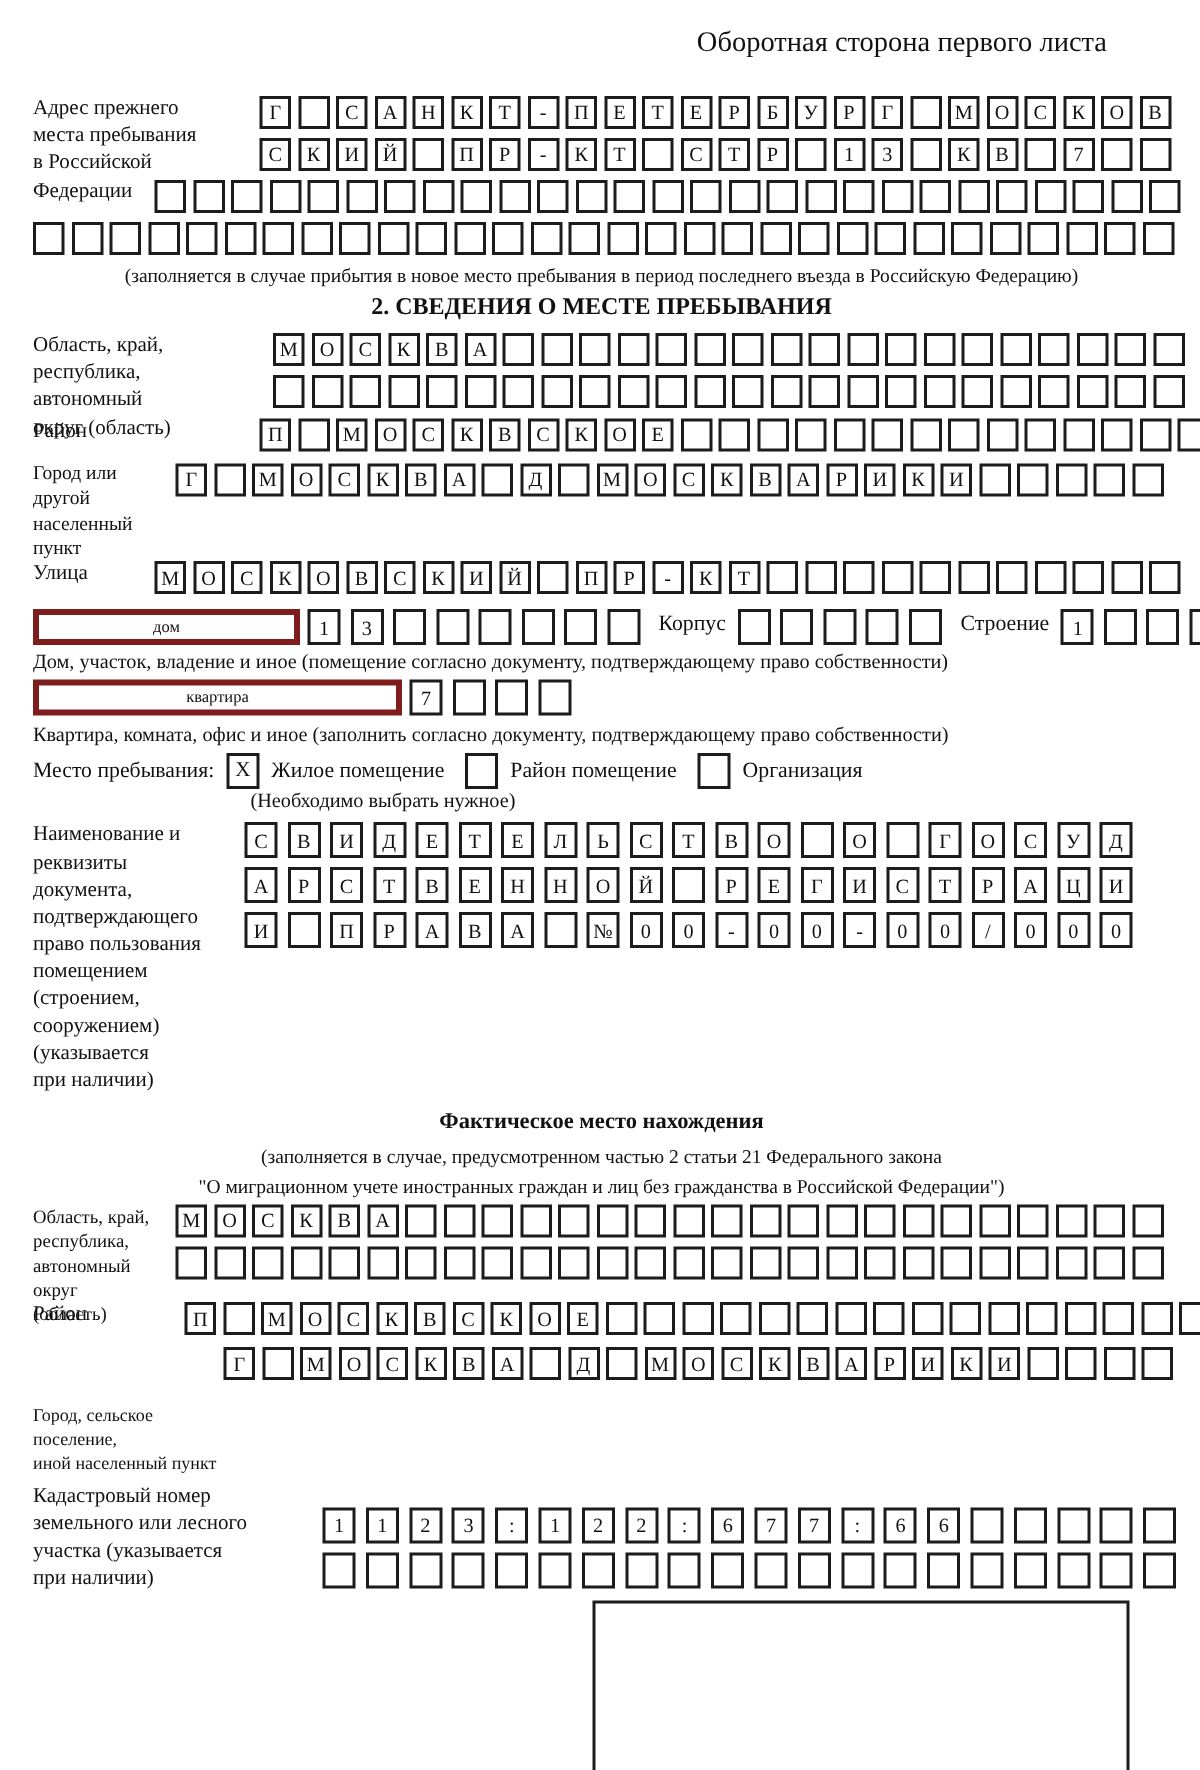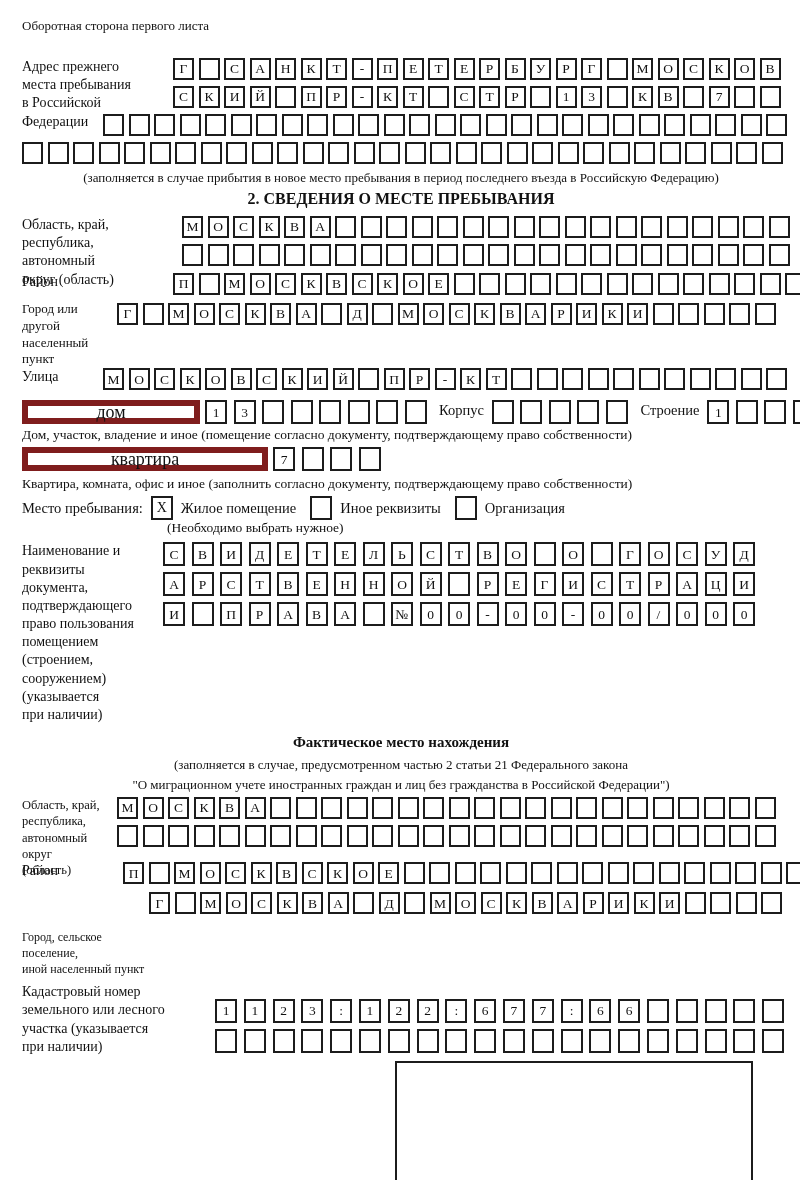--- a/index.html
+++ b/index.html
@@ -1,38 +1,38 @@
 <!DOCTYPE html>
 <html><head>
 <meta charset="utf-8">
 <style>
   html,body{margin:0;padding:0;background:#ffffff;}
   body{width:800px;height:1180px;overflow:hidden;color:#111;
        font-family:"Liberation Serif","DejaVu Serif",serif;}
   .page{position:relative;width:800px;height:1180px;box-sizing:border-box;
         padding:12px 6px 0 22px;}
-  .hdr{ padding-right:56px;font-size:13px;margin:6px 0 24px;}
+  .hdr{ text-align:right;padding-right:56px;font-size:19px;margin:6px 0 24px;}
   .frow{display:flex;align-items:flex-start;margin-bottom:0;}
   .flabel{font-size:14px;line-height:1.3;white-space:pre-line;flex:none;}
   .rowscol{display:flex;flex-direction:column;}
   .boxes{display:flex;margin-bottom:6px;}
   .cbox{box-sizing:border-box;flex:none;width:21px;height:22px;border:2px solid #1c1c1c;
         margin-right:4.5px;display:inline-flex;align-items:center;justify-content:center;
         font-size:13.5px;line-height:1;background:#fff;}
   .wide .cbox{width:22px;height:24px;margin-right:6.5px;}
   .kadp .cbox{width:22px;height:24px;margin-right:6.8px;}
   
   .lw151{width:151px;} .lw165{width:160px;} .lw131{width:131px;} .lw95{width:95px;}
   .lw81{width:81px;} .lw141{width:141px;} .lw127{width:127px;font-size:12px;margin-top:40px;} .lw193{width:193px;}
   .note-c{text-align:center;font-size:13px;margin:0 14px 4px 0;font-family:Liberation Serif, serif;}
   .note-l{font-size:13.5px;margin:-2px 0 4px 0;}
   .sect-title{text-align:center;font-weight:bold;font-size:16px;margin:4px 14px 8px 0;}
   .sub-title{text-align:center;font-weight:bold;font-size:15px;margin:10px 14px 6px 0;}
-  .widebox{box-sizing:border-box;height:24px;border:6px solid #7f1d1d;display:inline-flex;
-           align-items:center;justify-content:center;font-size:18px;flex:none;}
+  .widebox{box-sizing:border-box;height:24px;border:4px solid #7f1d1d;display:inline-flex;
+           align-items:center;justify-content:center;font-size:11px;flex:none;}
   .dom-w{width:178px;margin-right:5px;}
   .kv-w{width:246px;margin-right:5px;}
   .inl-lbl{font-size:14.5px;margin:2px 8px 0 6px;flex:none;}
   .stayrow{display:flex;align-items:center;margin:4px 0 2px 0;font-size:14.5px;}
   .chk{box-sizing:border-box;width:22px;height:24px;border:2px solid #1c1c1c;flex:none;
        display:inline-flex;align-items:center;justify-content:center;font-size:14px;}
   .stay-lbl{margin:0 14px 0 8px;}
   .negpull{margin-top:-16px;gap:20px;}
   .stampbox{box-sizing:border-box;width:358px;height:175px;border:2px solid #1c1c1c;
             margin:2px 0 8px 373px;background:#fff;}
@@ -366,21 +366,21 @@
         <span class="cbox"></span>
       </div>
   </div>
   <div class="note-l" style="margin-top:5px;">Квартира, комната, офис и иное (заполнить согласно документу, подтверждающему право собственности)</div>
 
   <div class="stayrow">
     <span>Место пребывания:</span>
     <span class="chk" style="margin-left:8px;">X</span>
     <span class="stay-lbl">Жилое помещение</span>
     <span class="chk"></span>
-    <span class="stay-lbl">Иное реквизиты</span>
+    <span class="stay-lbl">Район помещение</span>
     <span class="chk"></span>
     <span class="stay-lbl">Организация</span>
   </div>
   <div class="note-l" style="margin-left:145px;margin-bottom:6px;">(Необходимо выбрать нужное)</div>
 
   <div class="frow">
     <div class="flabel lw141">Наименование и реквизиты
 документа, подтверждающего
 право пользования
 помещением (строением,

